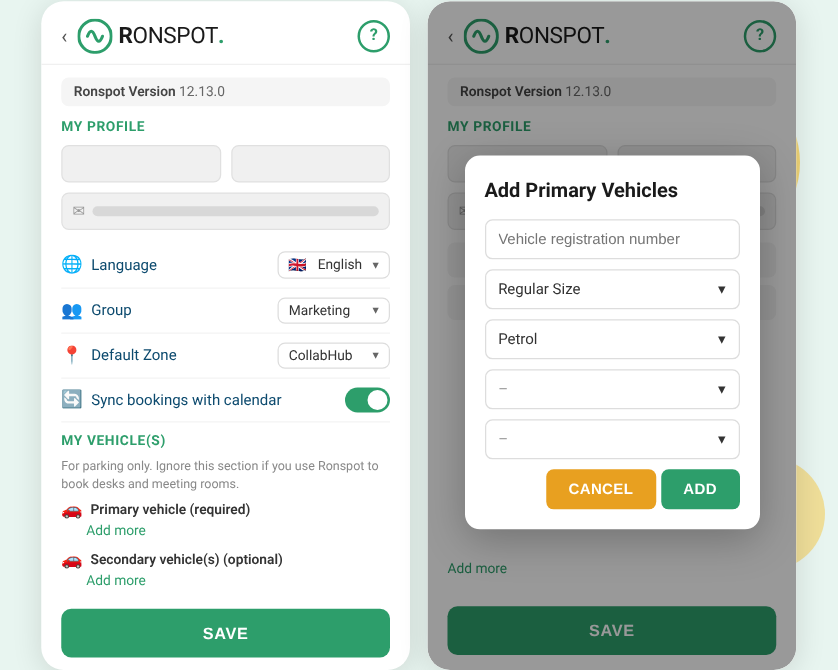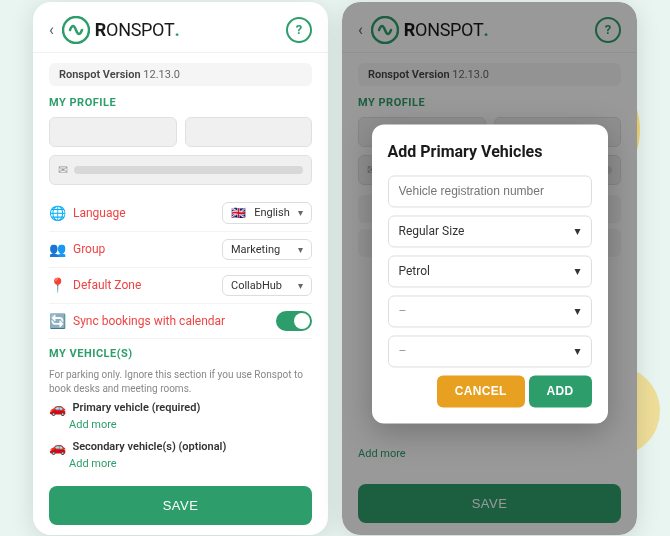--- a/index.html
+++ b/index.html
@@ -172,21 +172,21 @@
       flex: 1;
     }
     .field-icon {
       color: #2d9e6b;
       font-size: 14px;
       width: 18px;
       text-align: center;
     }
     .field-label {
       font-size: 12px;
-      color: #ef4444;
+      color: #0c4a6e;
     }
     .field-select {
       display: flex;
       align-items: center;
       gap: 6px;
       background: #fff;
       border: 1px solid #ddd;
       border-radius: 6px;
       padding: 3px 8px;
       font-size: 11px;
@@ -246,21 +246,21 @@
       margin-left: 20px;
     }
     .save-btn {
       background: #2d9e6b;
       color: #fff;
       border: none;
       border-radius: 8px;
       padding: 12px;
       width: 100%;
       font-size: 13px;
-      font-weight: 400;
+      font-weight: 700;
       cursor: pointer;
       letter-spacing: 0.5px;
       margin-top: 8px;
     }
 
     
     .phone-card-right {
       background: #fff;
       border-radius: 18px;
       width: 295px;

